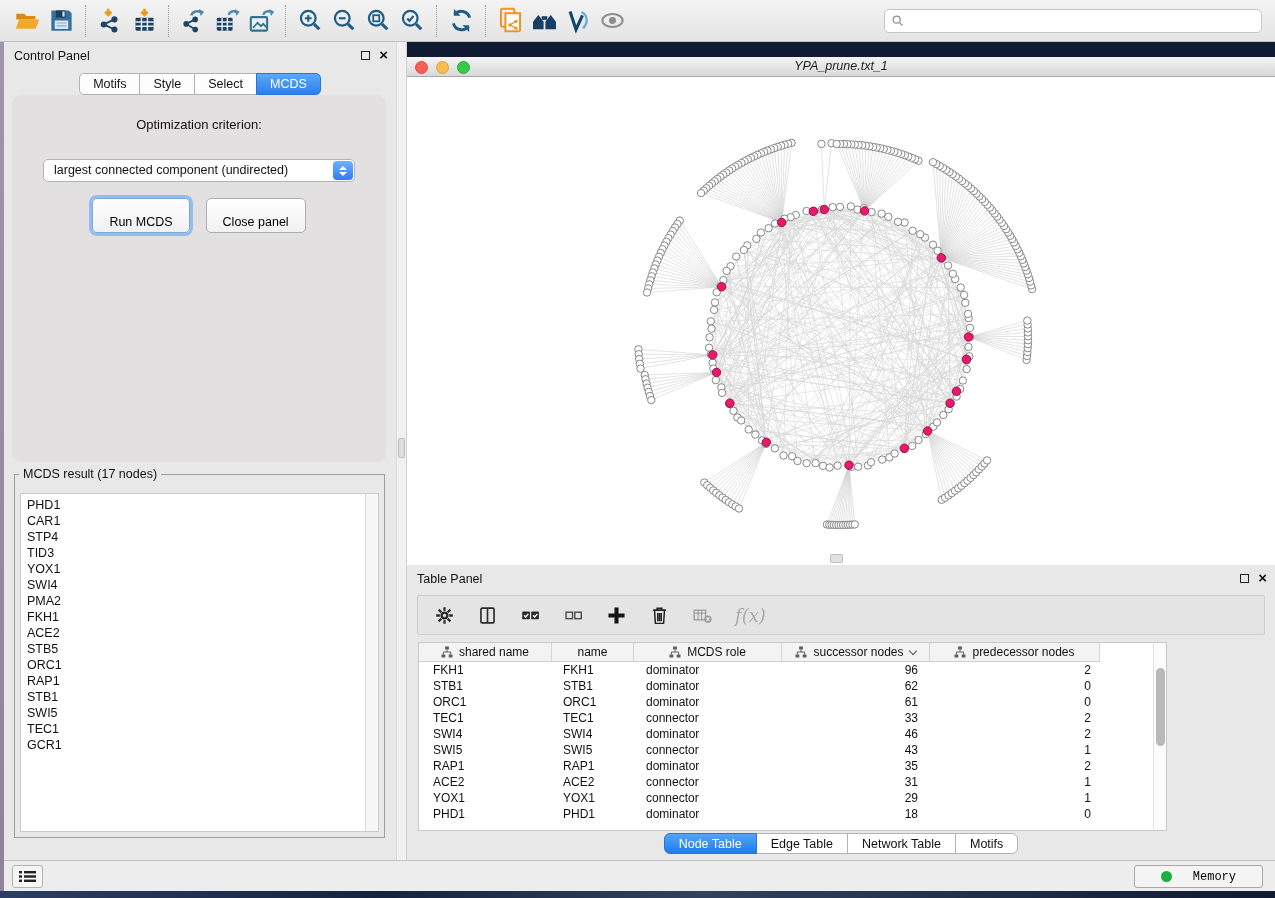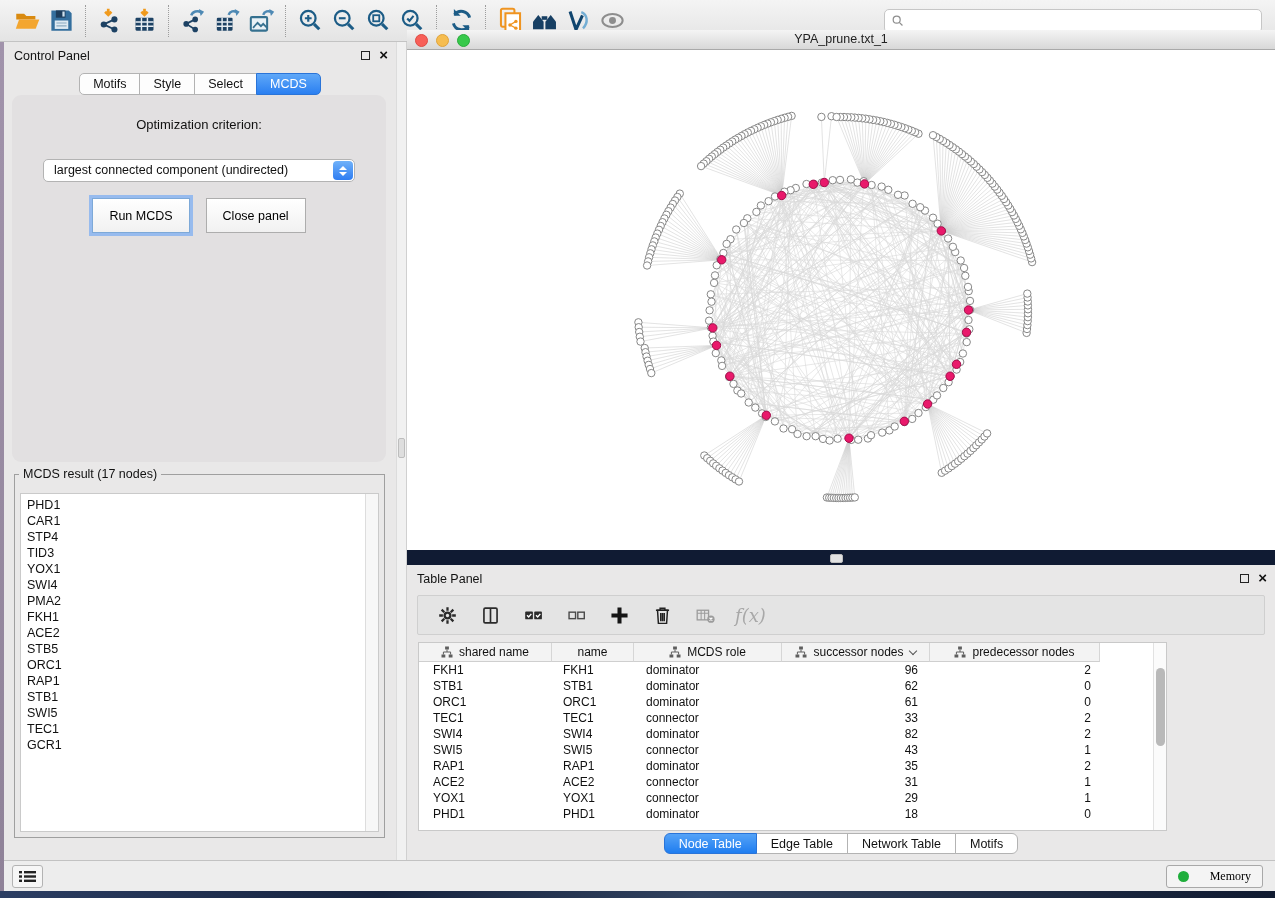--- a/index.html
+++ b/index.html
@@ -43,56 +43,56 @@
 
   .cp-inner { position:absolute; left:8px; right:10px; top:53px; height:367px; background:#e2e0e1; border-radius:9px; }
   .crit-label { text-align:center; padding-top:22px; font-size:13px; }
   .dropdown { margin:27px auto 0; width:312px; height:23px; background:#fff; border:1px solid #b3b3b3;
     border-radius:5px; position:relative; font-size:12.5px; line-height:21px; padding-left:10px; cursor:pointer; }
   .dd-stepper { position:absolute; right:1px; top:1px; bottom:1px; width:20px; border-radius:4px;
     background:linear-gradient(#71b2f9,#2e7df2); display:flex; flex-direction:column; align-items:center; justify-content:center; gap:2px; }
   .dd-up { width:0; height:0; border-left:4px solid transparent; border-right:4px solid transparent; border-bottom:4px solid #fff; }
   .dd-down { width:0; height:0; border-left:4px solid transparent; border-right:4px solid transparent; border-top:4px solid #fff; }
   .btn-row { display:flex; justify-content:center; gap:16px; margin-top:16px; }
-  .btn { height:35px; padding:10px 16px; font-size:12.5px; font-family:"Liberation Sans",sans-serif;
-    background:linear-gradient(#ffffff,#f1f1f1); border:1px solid #adadad; border-radius:0; cursor:pointer; }
+  .btn { height:35px; padding:16px 16px; font-size:12.5px; font-family:"Liberation Sans",sans-serif;
+    background:linear-gradient(#ffffff,#f1f1f1); border:1px solid #adadad; border-radius:5px; cursor:pointer; }
   .btn.focus-ring { box-shadow:0 0 0 3px rgba(110,168,245,.65); border-color:#7da9d8; }
 
   .result-group { position:absolute; left:10px; top:425px; width:371px; height:371px;
     border:1px solid #9f9f9f; background:transparent; }
   .result-group legend { font-size:12.5px; margin-left:4px; padding:0 4px; }
   .result-list-wrap { position:absolute; left:5px; right:5px; top:12px; bottom:5px; background:#fff;
     border:1px solid #cacaca; overflow:hidden; }
   .result-list { padding:3px 0 0 6px; font-size:12.5px; line-height:16px; }
   .result-scroll { position:absolute; right:0; top:0; bottom:0; width:13px; background:#f7f7f7; border-left:1px solid #ddd; }
 
   
   .v-splitter { position:absolute; left:396px; top:42px; width:11px; height:818px; background:#f1f1f1;
     border-left:1px solid #dcdcdc; border-right:1px solid #d0d0d0; cursor:col-resize; }
   .v-handle { position:absolute; left:1px; top:396px; width:7px; height:20px; background:#dedede;
     border:1px solid #bdbdbd; border-radius:2px; }
   .h-handle { position:absolute; left:830px; top:554px; width:13px; height:9px; background:#e2e2e2;
     border:1px solid #bdbdbd; border-radius:2px; z-index:5; cursor:row-resize; }
 
   
-  .network-frame { position:absolute; left:407px; top:30px; width:868px; height:520px; background:#fff; }
+  .network-frame { position:absolute; left:407px; top:57px; width:868px; height:520px; background:#fff;font-style:italic; }
   .titlebar { height:20px; background:linear-gradient(#f4f4f4,#d8d8d8); border-bottom:1px solid #a9a9a9; position:relative; }
   .lights { position:absolute; left:8px; top:4px; display:flex; gap:8px; }
   .light { width:13px; height:13px; border-radius:50%; }
   .light.red { background:#f85f58; border:1px solid #dd4b44; }
   .light.yellow { background:#f6bd50; border:1px solid #dfa33b; }
   .light.green { background:#37c94b; border:1px solid #29ab3c; }
   .frame-title { text-align:center; font-size:12.5px; line-height:19px; color:#222; }
   .net-canvas { position:relative; width:868px; height:499px; background:#fff; overflow:hidden; }
 
   
   .table-panel { position:absolute; left:407px; top:565px; width:868px; height:295px; background:#e9e8e8; }
   .tp-toolbar { position:absolute; left:10px; right:10px; top:30px; height:40px; background:#e4e4e4;
     border:1px solid #cfcfcf; border-radius:2px; display:flex; align-items:center; padding-left:16px; gap:19px; }
-  .tp-btn { width:24px; height:24px; display:flex; align-items:center; justify-content:flex-end; cursor:pointer; }
+  .tp-btn { width:24px; height:24px; display:flex; align-items:center; justify-content:flex-start; cursor:pointer; }
   .tp-btn svg { width:21px; height:21px; }
   .tp-btn.disabled { cursor:default; }
   .fx-label { font-family:"DejaVu Serif", serif; font-style:italic; font-size:18px; color:#a8a8a8; }
 
   .table-wrap { position:absolute; left:11px; top:77px; width:749px; height:189px; background:#fff;
     border:1px solid #c9c9c9; overflow:hidden; }
   .trow { display:grid; grid-template-columns:133px 82px 148px 148px 170px 1fr; }
   .thead .hcell { background:#f3f3f3; border-right:1px solid #d6d6d6; border-bottom:1px solid #cfcfcf;
     height:19px; display:flex; align-items:center; justify-content:center; gap:6px; font-size:12px; cursor:pointer; }
   .thead .hfill { background:#fff; }
@@ -112,22 +112,22 @@
   .table-tabs { position:absolute; left:0; right:0; top:268px; display:flex; justify-content:center; }
   .table-tabs .seg { padding:2.5px 14px; background:#fff; }
   .table-tabs .seg:first-child { border-radius:6px 0 0 6px; }
   .table-tabs .seg:last-child { border-radius:0 6px 6px 0; }
   .table-tabs .seg.active { background:linear-gradient(#55a3f7,#1f7df0); }
 
   
   .status-bar { position:absolute; left:4px; top:860px; width:1271px; height:31px; background:#ededed; border-top:1px solid #c2c2c2; }
   .list-btn { position:absolute; left:8px; top:4px; width:31px; height:23px; background:#f6f6f6;
     border:1px solid #b3b3b3; border-radius:3px; display:flex; align-items:center; justify-content:center; cursor:pointer; }
-  .memory-btn { position:absolute; right:12px; top:4px; height:23px; padding:0 11px; background:#f4f4f4;
-    border:1px solid #a8a8a8; border-radius:3px; display:flex; align-items:center; gap:21px; font-size:12px; cursor:pointer; font-family:Liberation Serif, serif; }
+  .memory-btn { position:absolute; right:12px; top:4px; height:23px; padding:0 26px; background:#f4f4f4;
+    border:1px solid #a8a8a8; border-radius:3px; display:flex; align-items:center; gap:21px; font-size:12px; cursor:pointer; font-family:Liberation Mono, monospace; }
   .mem-dot { width:11px; height:11px; border-radius:50%; background:#1fae3c; }
 </style>
 </head>
 <body>
 
 <div class="app">
 
   <div class="toolbar">
     <div class="tb-icons" id="tb-icons">
         <span class="tb-btn">
@@ -1352,21 +1352,21 @@
             <div class="cell c1">TEC1</div>
             <div class="cell c2">connector</div>
             <div class="cell c3">33</div>
             <div class="cell c4">2</div>
             <div class="cell"></div>
           </div>
           <div class="trow">
             <div class="cell c0">SWI4</div>
             <div class="cell c1">SWI4</div>
             <div class="cell c2">dominator</div>
-            <div class="cell c3">82</div>
+            <div class="cell c3">46</div>
             <div class="cell c4">2</div>
             <div class="cell"></div>
           </div>
           <div class="trow">
             <div class="cell c0">SWI5</div>
             <div class="cell c1">SWI5</div>
             <div class="cell c2">connector</div>
             <div class="cell c3">43</div>
             <div class="cell c4">1</div>
             <div class="cell"></div>

